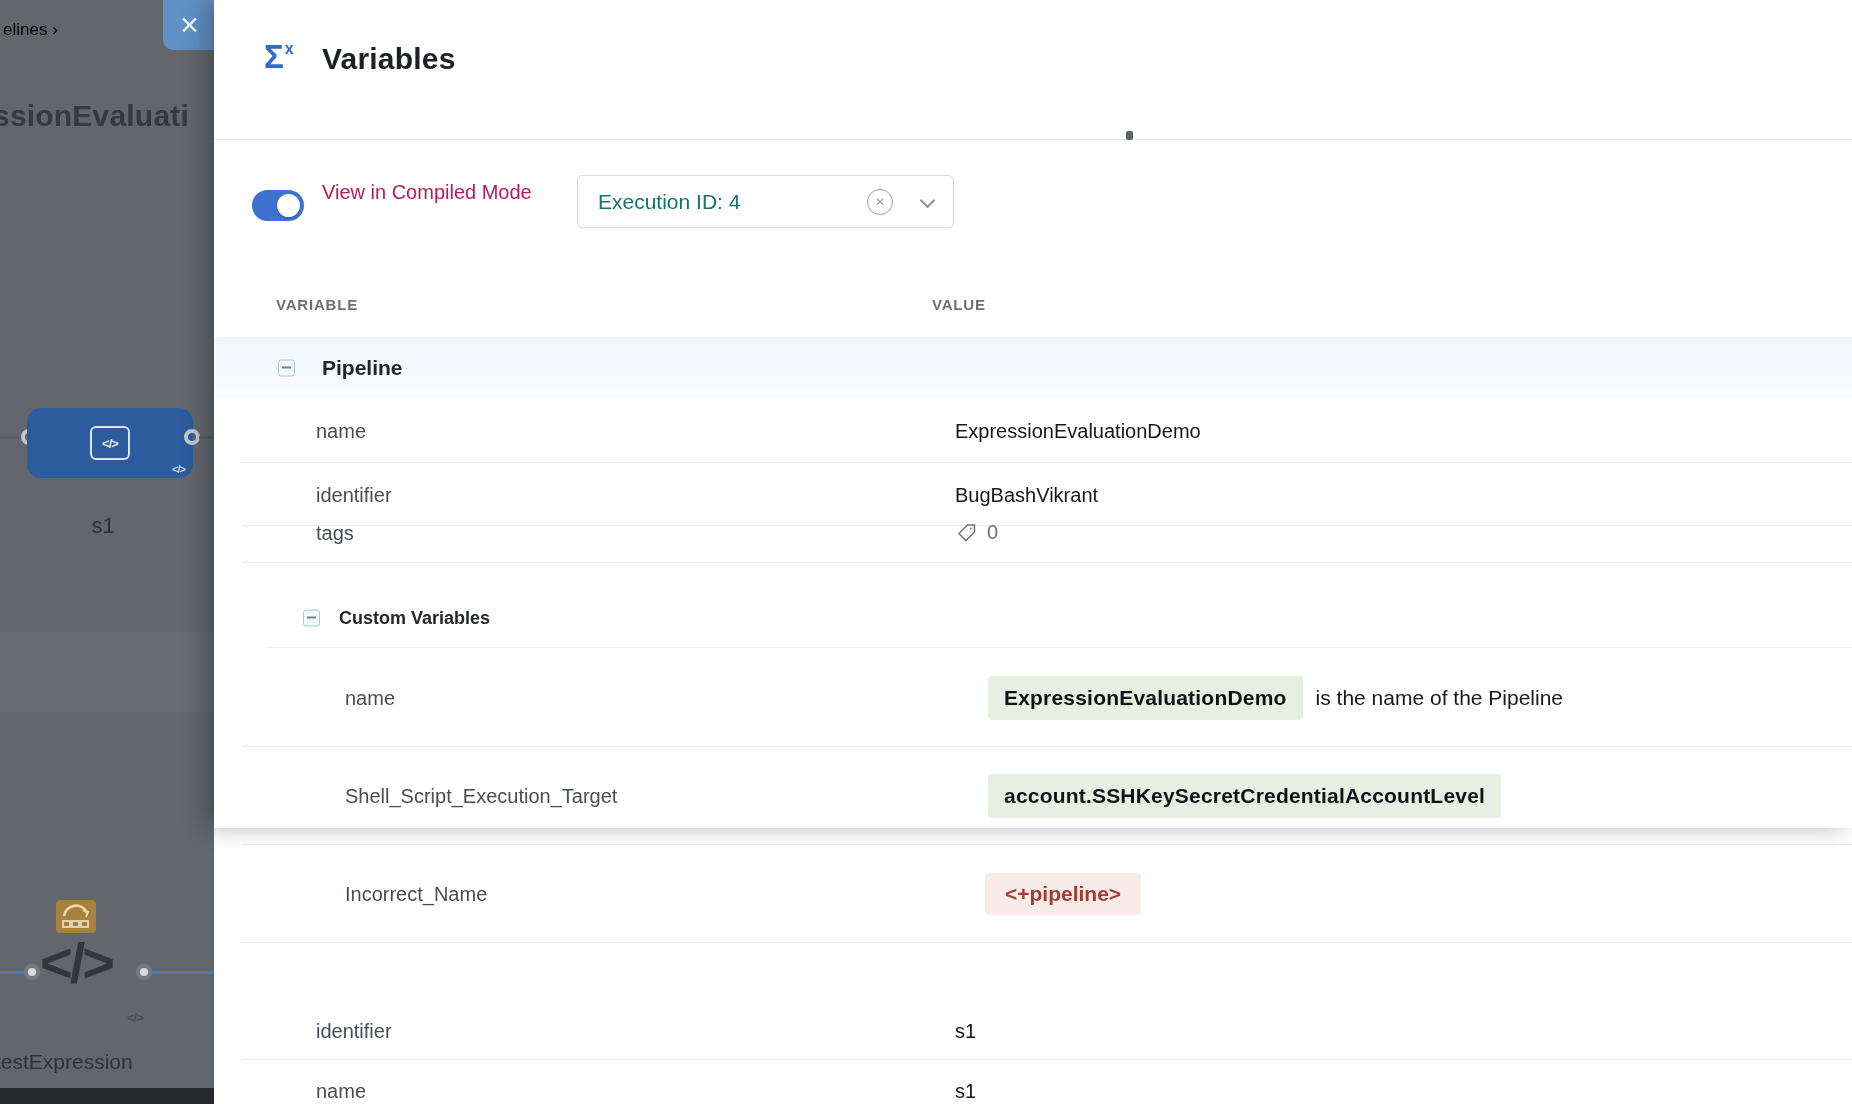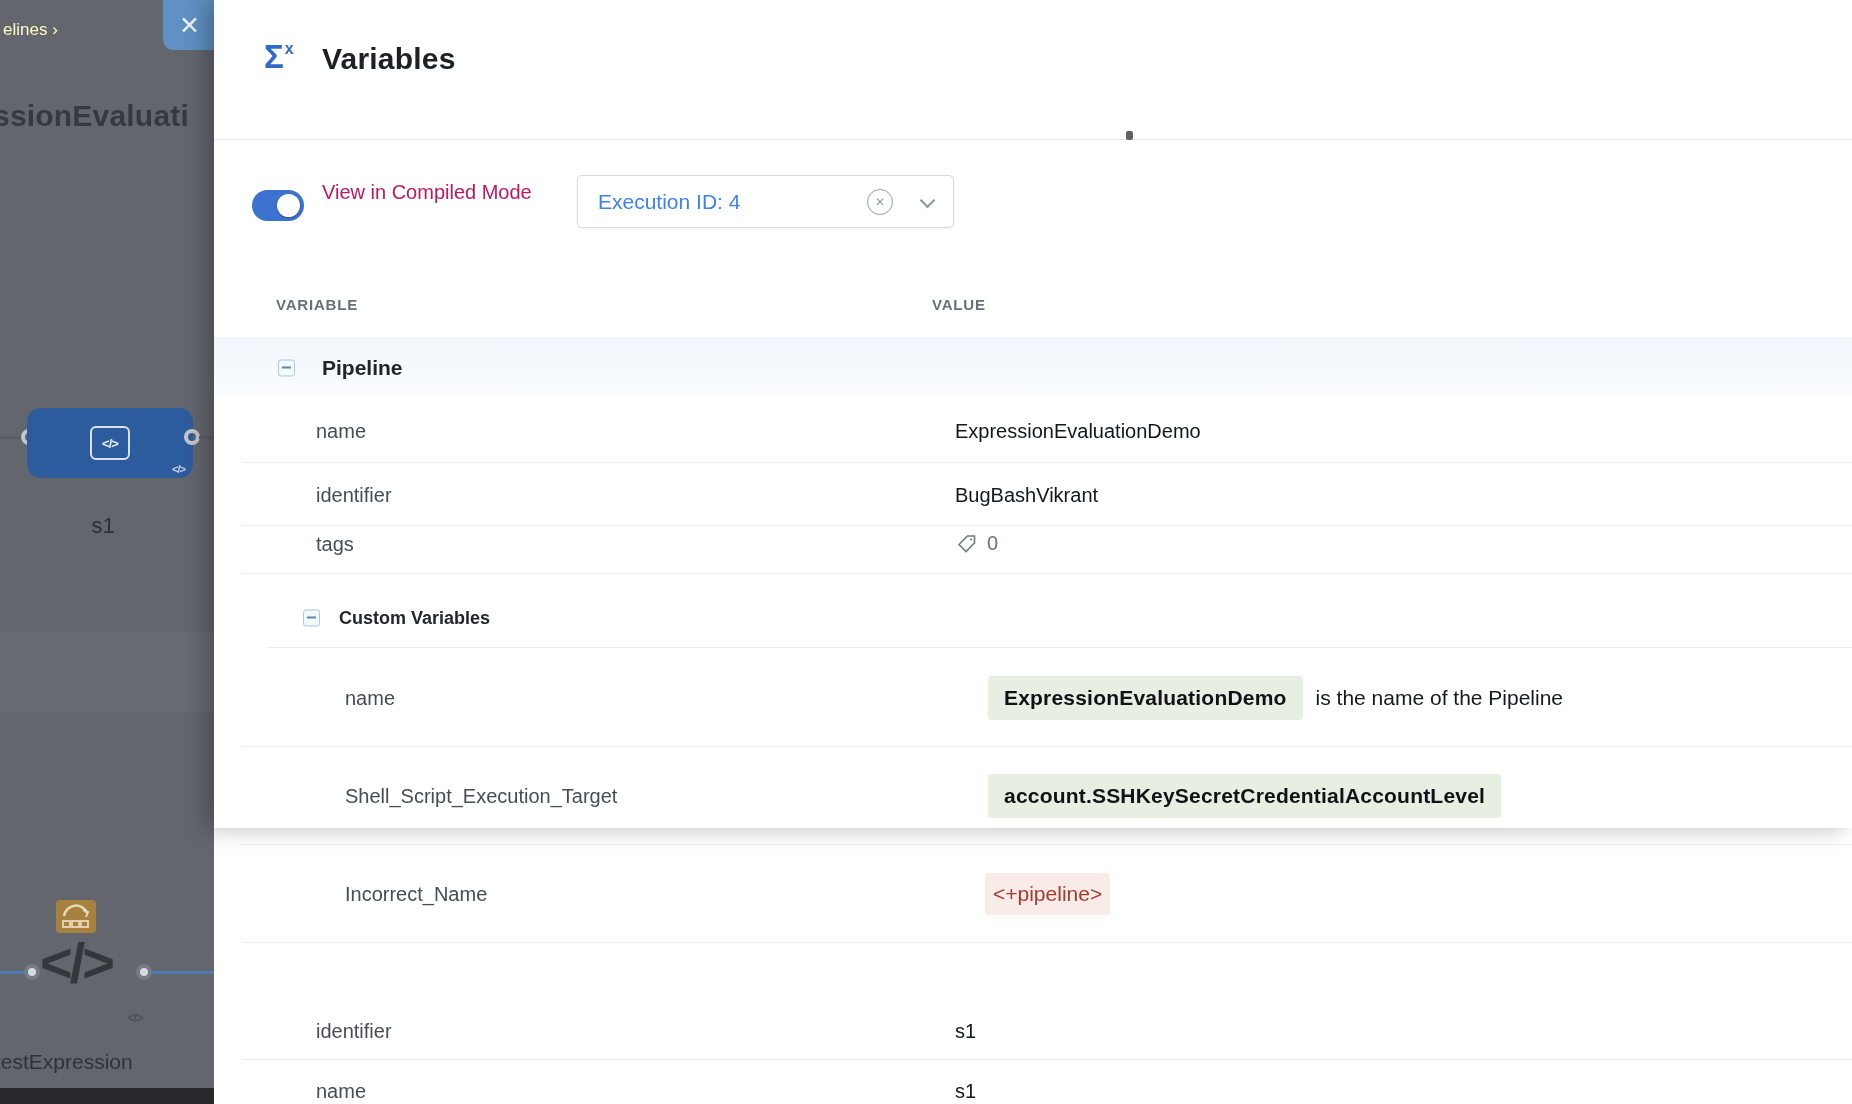--- a/index.html
+++ b/index.html
@@ -3,21 +3,21 @@
 <meta charset="utf-8">
 <style>
   * { margin:0; padding:0; box-sizing:border-box; }
   html,body { width:1852px; height:1104px; overflow:hidden;
     font-family:"Liberation Sans","DejaVu Sans",sans-serif; background:#ffffff; }
   .stage-wrap { position:relative; width:1852px; height:1104px; }
 
   
   .backdrop { position:absolute; left:0; top:0; width:214px; height:1104px;
     background:#63676d; overflow:hidden; }
-  .crumb { position:absolute; left:3px; top:20px; font-size:17px; color:#fef9c3; }
+  .crumb { position:absolute; left:3px; top:20px; font-size:17px; color:#000000; }
   .bg-title { position:absolute; left:-7px; top:99px; font-size:30px; font-weight:700;
     color:#343a42; letter-spacing:.2px; white-space:nowrap; }
   .stage-node { position:absolute; left:27px; top:408px; width:166px; height:70px;
     background:#2d5c9e; border-radius:14px; }
   .stage-node .node-ic { position:absolute; left:50%; top:50%; transform:translate(-50%,-50%);
     width:40px; height:34px; border:2.5px solid #d9e2ee; border-radius:6px;
     display:flex; align-items:center; justify-content:center;
     color:#e7edf5; font-size:13px; font-weight:700; letter-spacing:-1px; }
   .stage-node .node-badge { position:absolute; right:8px; bottom:3px; color:#c9d4e4;
     font-size:11px; font-weight:700; letter-spacing:-1px; }
@@ -64,21 +64,21 @@
   
   .toggle { position:absolute; left:38px; top:190px; width:52px; height:31px;
     border-radius:16px; background:#3d72d0; cursor:pointer; }
   .toggle .knob { position:absolute; right:4px; top:4px; width:23px; height:23px;
     border-radius:50%; background:#ffffff; box-shadow:0 1px 2px rgba(0,0,0,.3); }
   .toggle-label { position:absolute; left:108px; top:181px; font-size:20px; color:#be185d; }
   .exec-select { position:absolute; left:363px; top:175px; width:377px; height:53px;
     background:#ffffff; border:1px solid #d8dae0; border-radius:5px;
     box-shadow:0 1px 3px rgba(0,0,0,.05); cursor:pointer; }
   .exec-select .val { position:absolute; left:20px; top:50%; transform:translateY(-50%);
-    font-size:21px; font-weight:500; color:#3b82f6; white-space:nowrap; }
+    font-size:21px; font-weight:500; color:#0f766e; white-space:nowrap; }
   .exec-clear { position:absolute; right:60px; top:50%; transform:translateY(-50%);
     width:26px; height:26px; border:1.5px solid #9a9ea6; border-radius:50%;
     display:flex; align-items:center; justify-content:center; color:#9a9ea6;
     font-size:12px; cursor:pointer; }
   .exec-chevron { position:absolute; right:20px; top:19px; width:11px; height:11px;
     border-right:2px solid #8f939b; border-bottom:2px solid #8f939b;
     transform:rotate(45deg); cursor:pointer; }
 
   
   .col-head { position:absolute; top:296px; font-size:15px; font-weight:700;
@@ -95,22 +95,22 @@
   .collapse-ic::after { content:""; position:absolute; left:3px; right:3px; top:50%;
     height:2px; margin-top:-1px; background:#5b88ad; }
   .sec-title { position:absolute; left:100px; top:50%; transform:translateY(-50%);
     font-weight:700; color:#21252b; }
   .k { position:absolute; top:50%; transform:translateY(-50%); font-size:20px; color:#474c55; }
   .k.lvl1 { left:102px; } .k.lvl2 { left:131px; }
   .v { position:absolute; left:741px; top:50%; transform:translateY(-50%);
     display:flex; align-items:center; font-size:20px; font-weight:500; color:#141619; }
   .hl-green { margin-left:33px; background:#e7efe2; border-radius:4px; padding:10px 16px;
     font-size:21px; font-weight:600; color:#101216; letter-spacing:.2px; white-space:nowrap; }
-  .hl-red { margin-left:30px; background:#f9ebe7; border-radius:4px; padding:9px 8px;
-    font-size:21px; font-weight:400; color:#a63c31; white-space:nowrap; }
+  .hl-red { margin-left:30px; background:#f9ebe7; border-radius:4px; padding:9px 20px;
+    font-size:21px; font-weight:700; color:#a63c31; white-space:nowrap; }
   .v-suffix { margin-left:13px; font-size:21px; font-weight:500; color:#17191e; white-space:nowrap; }
   .tag-ic { margin-right:8px; display:inline-flex; }
   .tag-count { font-size:20px; color:#6d7178; font-weight:400; }
 </style>
 </head>
 <body>
 
 <div class="stage-wrap">
 
   <div class="backdrop">
@@ -193,21 +193,21 @@
       <span class="v">ExpressionEvaluationDemo</span>
       <div class="rule"></div>
     </div>
 
     <div class="row" style="top:463px; height:63px;">
       <span class="k lvl1">identifier</span>
       <span class="v">BugBashVikrant</span>
       <div class="rule"></div>
     </div>
 
-    <div class="row" style="top:513px; height:61px;padding-left:44px;">
+    <div class="row" style="top:502px; height:61px;padding-left:44px;">
       <span class="k lvl1">tags</span>
       <span class="v">
         <span class="tag-ic">
           <svg width="24" height="24" viewBox="0 0 24 24" fill="none" stroke="#74787f" stroke-width="1.6">
             <path d="M4 12.5 L12.5 4 H19.5 V11 L11 19.5 Z"></path>
             <circle cx="16" cy="7.5" r="1.1" fill="#74787f" stroke="none"></circle>
           </svg>
         </span>
         <span class="tag-count">0</span>
       </span>

